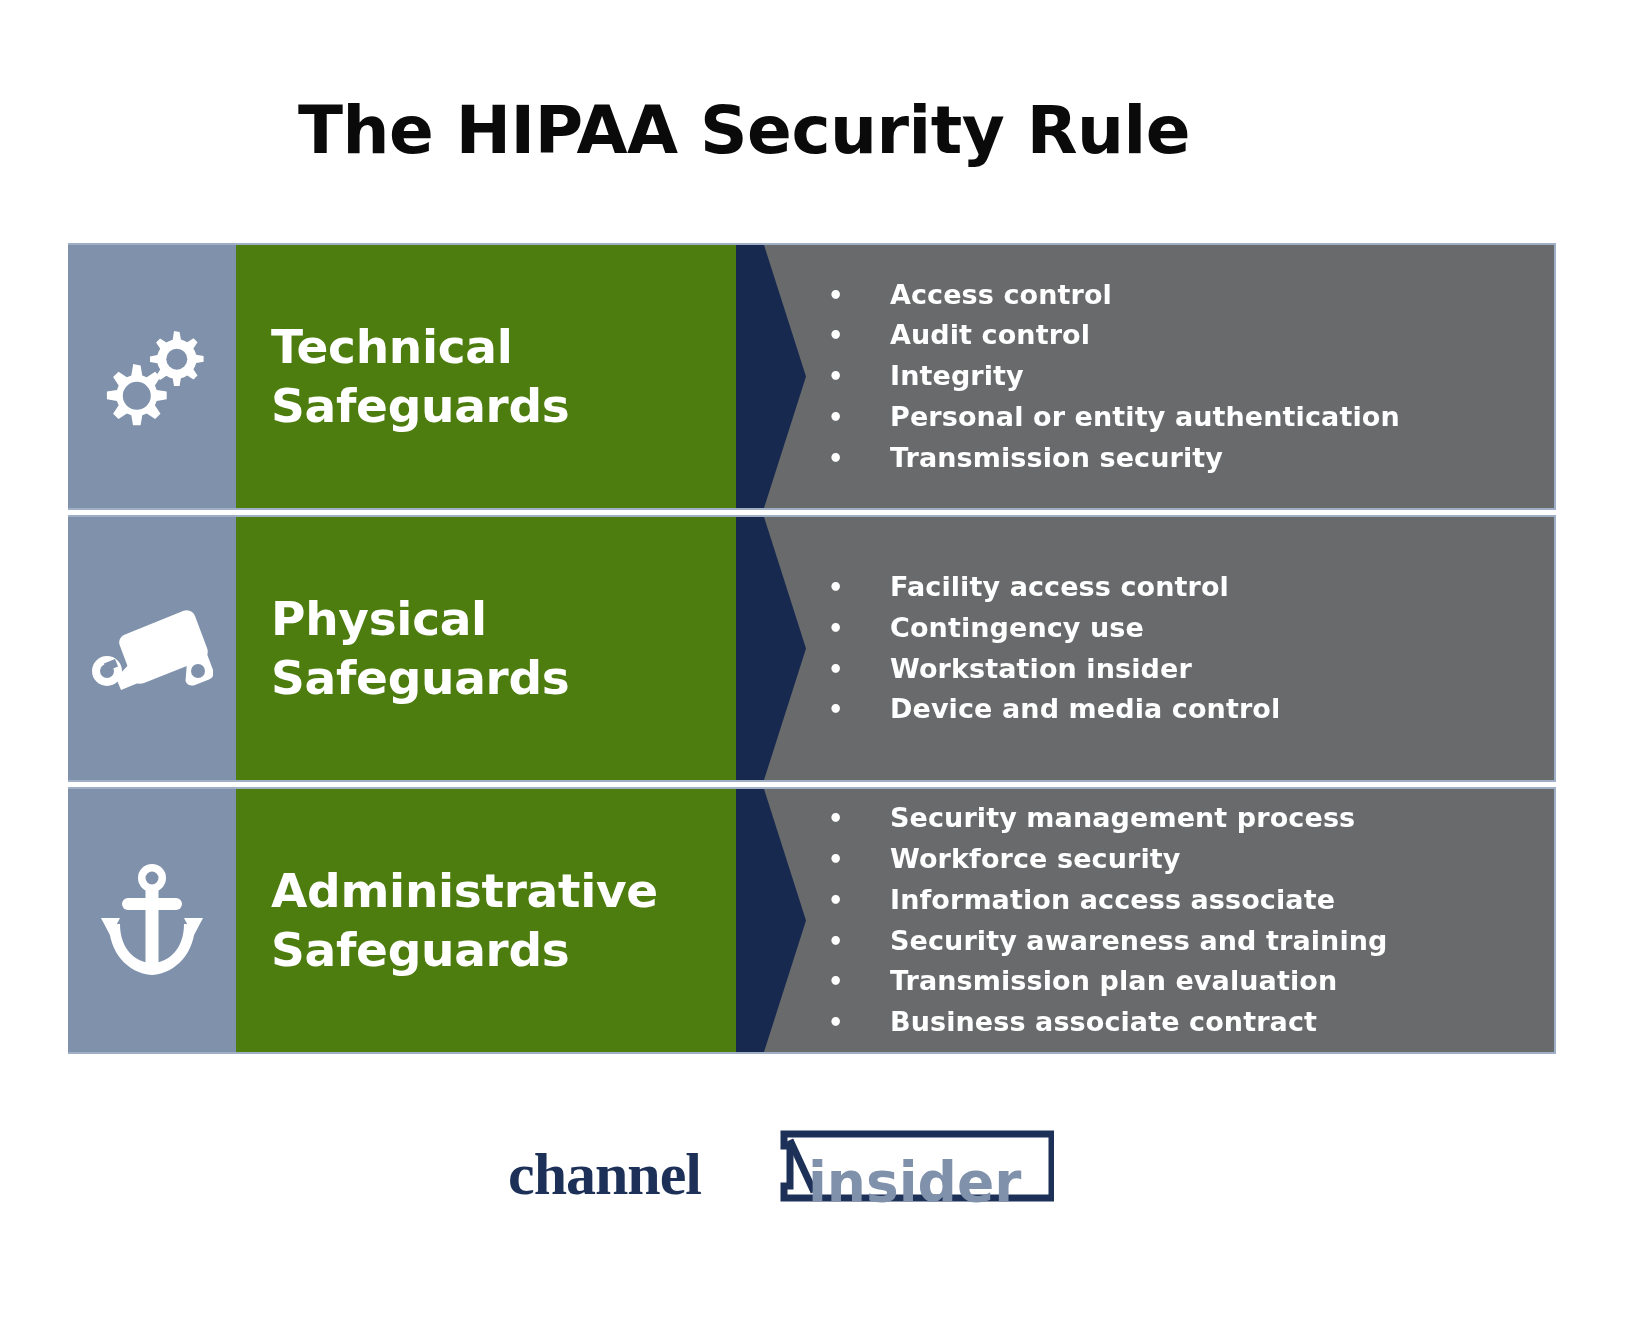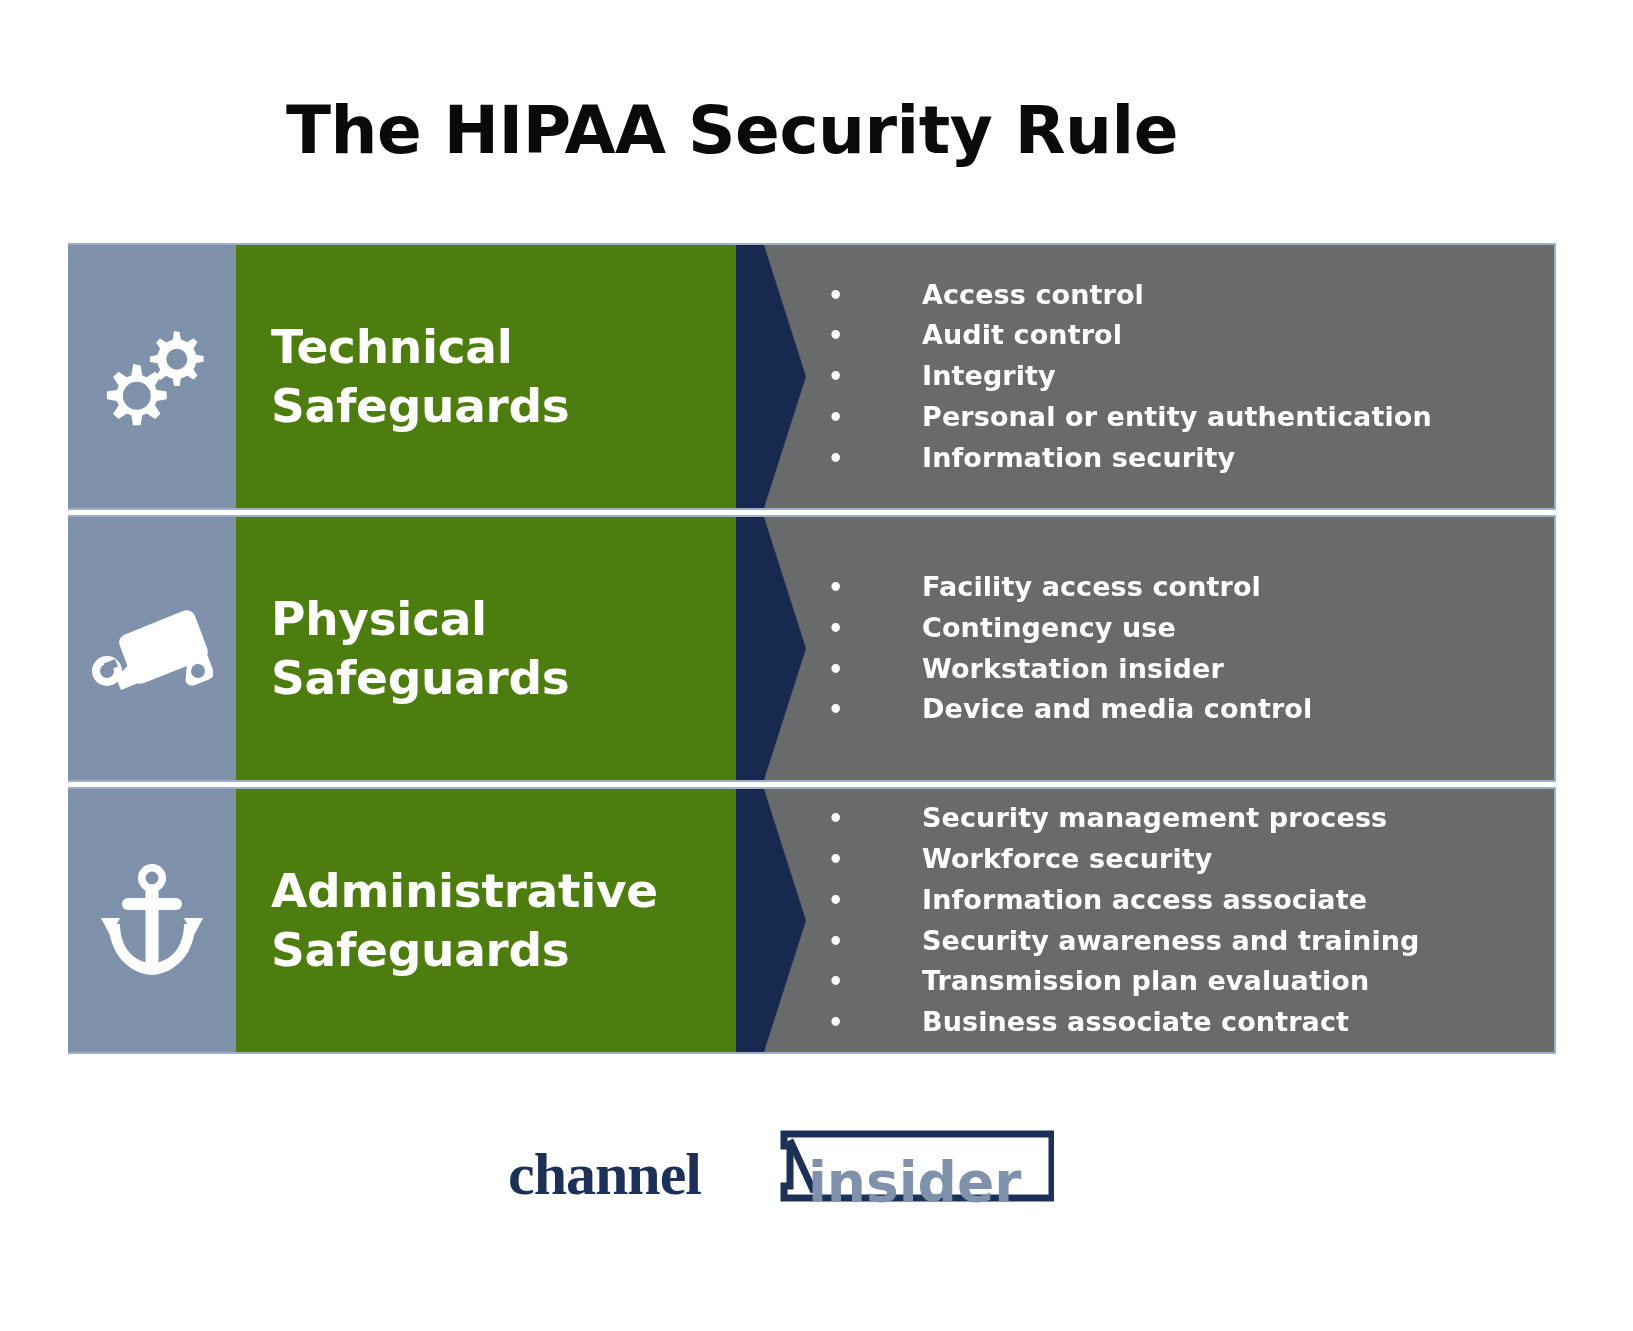--- a/index.html
+++ b/index.html
@@ -27,20 +27,21 @@
     left: 0;
     top: 98px;
     width: 1464px;
     text-align: center;
     font-size: 66px;
     font-weight: 700;
     letter-spacing: -0.5px;
     color: #0a0a0a;
     font-family: "DejaVu Sans", sans-serif;
     line-height: 1;
+    padding-left: 12px;
   }
 
   
   .table {
     position: absolute;
     left: 68px;
     top: 243px;
     width: 1488px;
     height: 811px;
   }
@@ -128,21 +129,21 @@
     font-family: "DejaVu Sans", sans-serif;
     letter-spacing: 0.1px;
   }
   .bullet-dot {
     flex: 0 0 auto;
     width: 62px;
     color: #ffffff;
     font-size: 24px;
     line-height: inherit;
   }
-  .bullet-text { flex: 1 1 auto; margin-left: 32px; }
+  .bullet-text { flex: 1 1 auto; }
 
   
   .logo {
     position: absolute;
     left: 508px;
     top: 1120px;
     width: 560px;
     height: 110px;
   }
   .logo-word {
@@ -221,21 +222,21 @@
         <div class="bullet-item">
           <span class="bullet-dot">•</span>
           <span class="bullet-text">Integrity</span>
         </div>
         <div class="bullet-item">
           <span class="bullet-dot">•</span>
           <span class="bullet-text">Personal or entity authentication</span>
         </div>
         <div class="bullet-item">
           <span class="bullet-dot">•</span>
-          <span class="bullet-text">Information security</span>
+          <span class="bullet-text">Transmission security</span>
         </div>
       </div>
     </div>
 
     <div class="row r2">
       <div class="icon-cell">
         <span>
           <svg width="122" height="100" viewBox="0 0 122 100" aria-hidden="true">
             <g fill="#ffffff">
               <path d="M34 35.5 L92 12 C97 10 102 12 104 17 L116 49 C118 54 116 59 111 61 L53 84 C48 86 43 84 41 79 L29 47 C27 42 29 37.5 34 35.5 Z"></path>

